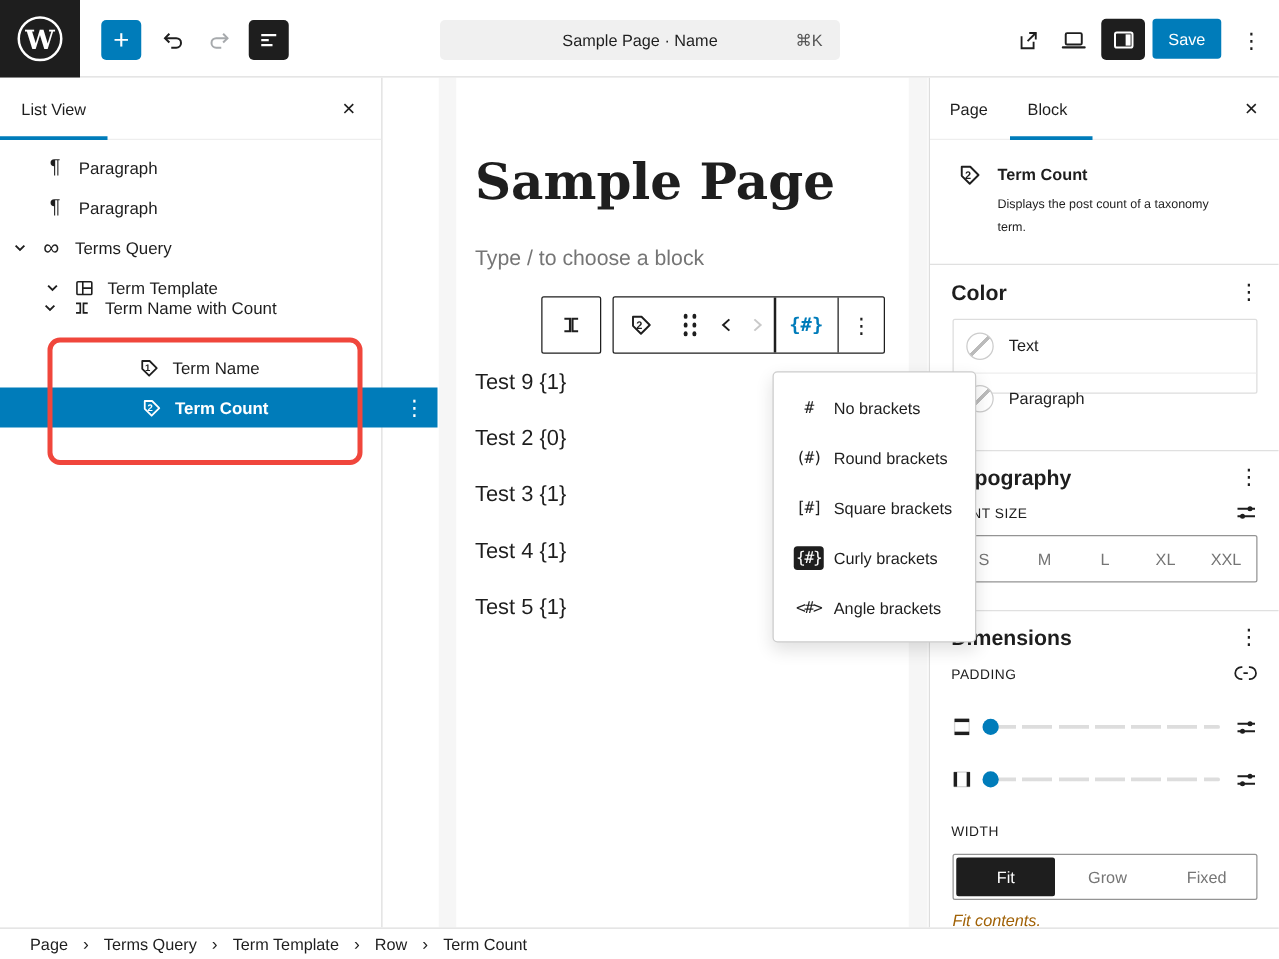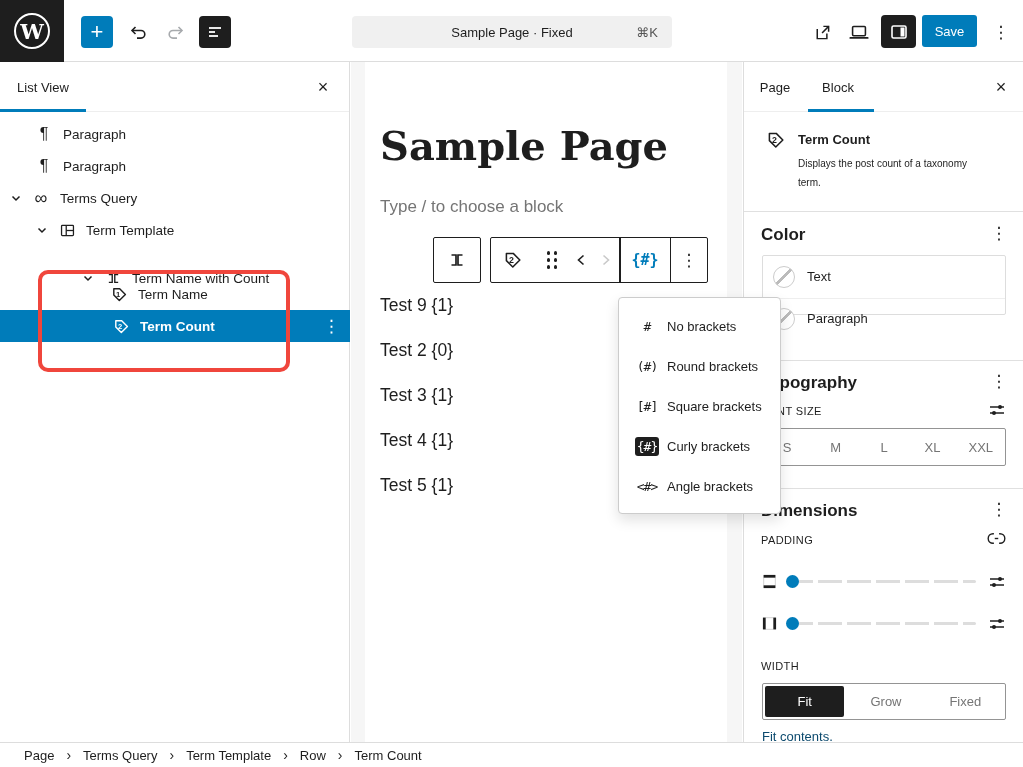--- a/index.html
+++ b/index.html
@@ -22,21 +22,21 @@
   .redo { left:160px; color:#a7aaad; }
   .overview { left:199px; background:#1e1e1e; }
   .cmd-pill { position:absolute; left:352px; top:16px; width:320px; height:32px; background:#f0f0f0; border-radius:4px; display:flex; align-items:center; justify-content:center; }
   .cmd-pill .shortcut { position:absolute; right:14px; color:#555; }
   .icon-btn-right { position:absolute; top:16px; width:32px; height:32px; display:flex; align-items:center; justify-content:center; color:#1e1e1e; }
   .toggle-sidebar { position:absolute; left:881px; top:15px; width:35px; height:33px; background:#1e1e1e; border-radius:4px; display:flex; align-items:center; justify-content:center; }
   .save-btn { position:absolute; left:922px; top:15px; width:55px; height:32px; background:#007cba; color:#fff; border:none; border-radius:3px; font-size:13px; font-family:inherit; cursor:pointer; }
   .kebab { font-size:17px; color:#1e1e1e; line-height:1; letter-spacing:0; }
 
   
-  .panel-left { position:absolute; top:62px; left:0; width:350px; height:680px; background:#fff; border-right:1px solid #ddd; z-index:2; }
+  .panel-left { position:absolute; top:62px; left:0; width:306px; height:680px; background:#fff; border-right:1px solid #ddd; z-index:2; }
   .panel-tabs { position:relative; height:50px; border-bottom:1px solid #eee; }
   .ptab { position:absolute; top:0; height:50px; display:flex; align-items:center; justify-content:center; font-size:13px; cursor:pointer; }
   .ptab.active { font-weight:500; }
   .tab-underline { position:absolute; height:3px; background:#007cba; top:47px; }
   .panel-close { position:absolute; top:13px; width:24px; height:24px; display:flex; align-items:center; justify-content:center; font-size:18px; cursor:pointer; color:#1e1e1e; }
   .tree-row { position:absolute; left:0; width:350px; height:32px; display:flex; align-items:center; font-size:13.5px; cursor:pointer; }
   .tree-row .chev { width:16px; height:16px; display:flex; align-items:center; justify-content:center; }
   .tree-icon { width:22px; display:flex; align-items:center; justify-content:center; font-size:16px; }
   .tree-label { margin-left:8px; white-space:nowrap; }
   .tree-row.selected { background:#007cba; color:#fff; }
@@ -80,21 +80,21 @@
   .color-lbl { margin-left:12px; }
   .seg { position:absolute; left:18px; width:244px; border:1px solid #949494; border-radius:2px; display:flex; background:#fff; }
   .seg-cell { flex:1; display:flex; align-items:center; justify-content:center; color:#757575; font-size:13px; cursor:pointer; }
   .seg-cell.sel { background:#1e1e1e; color:#fff; border-radius:2px; margin:2px; font-weight:500; }
   .slider-row { position:absolute; left:0; width:280px; height:20px; }
   .sl-icon { position:absolute; left:17px; top:2px; }
   .sl-track { position:absolute; left:45px; top:8.5px; width:187px; height:3px; border-radius:2px;
     background:repeating-linear-gradient(90deg,#ddd 0 24px, transparent 24px 29px); }
   .sl-thumb { position:absolute; left:42px; top:3.5px; width:13px; height:13px; border-radius:50%; background:#007cba; cursor:pointer; }
   .sl-tune { position:absolute; left:243px; top:1px; cursor:pointer; }
-  .help-text { position:absolute; left:18px; top:667px; color:#0c4a6e; font-size:13px; }
+  .help-text { position:absolute; left:18px; top:667px; color:#a16207; font-size:13px;font-style:italic; }
 
   
   .bottombar { position:absolute; left:0; right:0; bottom:0; height:25px; background:#fff; border-top:1px solid #ddd; display:flex; align-items:center; padding-left:24px; gap:12px; z-index:20; font-size:13px; }
   .bc-sep { color:#1e1e1e; font-size:14px; }
   .bc-item { cursor:pointer; }
 </style>
 </head>
 <body>
 
 <div class="topbar">
@@ -120,21 +120,21 @@
     <svg width="20" height="20" viewBox="0 0 20 20">
         <g stroke="#fff" stroke-width="1.8">
           <line x1="4" y1="6" x2="16" y2="6"></line>
           <line x1="4" y1="10" x2="10" y2="10"></line>
           <line x1="4" y1="14" x2="13" y2="14"></line>
         </g>
       </svg>
   </div>
 
   <div class="cmd-pill">
-    <span>Sample Page · Fixed</span>
+    <span>Sample Page · Name</span>
     <span class="shortcut">⌘K</span>
   </div>
 
   <div class="icon-btn-right" style="left:806px">
     <svg width="21" height="21" viewBox="0 0 24 24">
         <path d="M6 8 v11 h11 v-6" fill="none" stroke="currentColor" stroke-width="1.7"></path>
         <path d="M13 5 h6 v6" fill="none" stroke="currentColor" stroke-width="1.7"></path>
         <path d="M19 5 L11.5 12.5" fill="none" stroke="currentColor" stroke-width="1.7"></path>
       </svg>
   </div>
@@ -190,21 +190,21 @@
       </span>
     <span class="tree-icon" style="margin-left:6px">
       <svg width="17" height="17" viewBox="0 0 20 20">
           <rect x="3" y="4" width="14" height="12" rx="1" fill="none" stroke="#1e1e1e" stroke-width="1.5"></rect>
           <line x1="8.5" y1="4" x2="8.5" y2="16" stroke="#1e1e1e" stroke-width="1.5"></line>
           <line x1="8.5" y1="10" x2="17" y2="10" stroke="#1e1e1e" stroke-width="1.5"></line>
         </svg>
     </span>
     <span class="tree-label">Term Template</span>
   </div>
-  <div class="tree-row" style="top:200px;padding-left:80px">
+  <div class="tree-row" style="top:168px;padding-left:32px">
     <span class="chev">
         <svg width="12" height="12" viewBox="0 0 12 12">
           <path d="M2.5 4.5 L6 8 L9.5 4.5" fill="none" stroke="#1e1e1e" stroke-width="1.5"></path>
         </svg>
       </span>
     <span class="tree-icon" style="margin-left:6px">
       <svg width="17" height="17" viewBox="0 0 20 20">
           <path d="M4.5 5.5 H8.5 V14.5 H4.5 M15.5 5.5 H11.5 V14.5 H15.5" fill="none" stroke="#1e1e1e" stroke-width="1.6"></path>
         </svg>
     </span>

